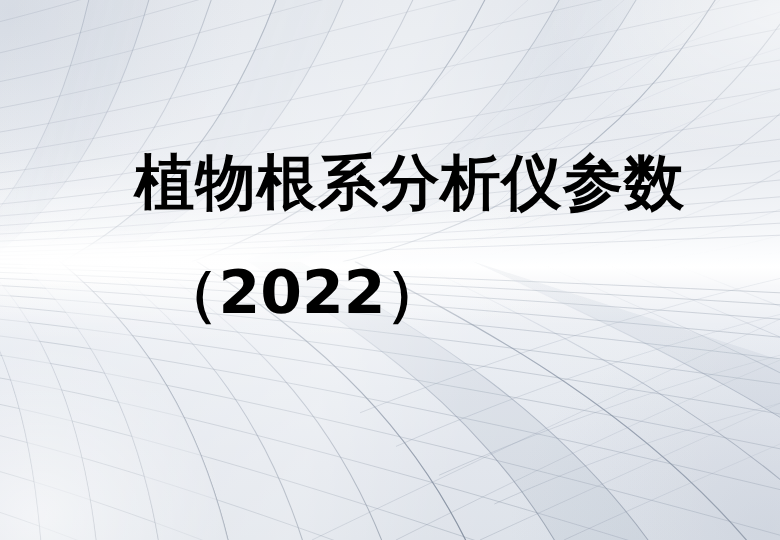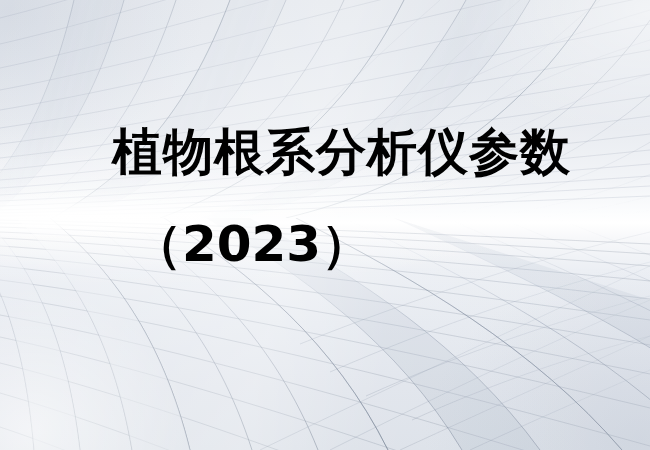--- a/index.html
+++ b/index.html
@@ -270,16 +270,16 @@
       </g>
     </svg>
   </div>
 
   <div class="bg-layer" id="bg-vignette"></div>
   <div class="bg-layer" id="bg-sheen"></div>
   <div class="bg-layer" id="bg-glow"></div>
 
   <div id="title-block">
     <div class="title-line" id="title-main">植物根系分析仪参数</div>
-    <div class="title-line" id="title-year">（2023）</div>
+    <div class="title-line" id="title-year">（2022）</div>
   </div>
 
 </div>
 
 </body></html>

